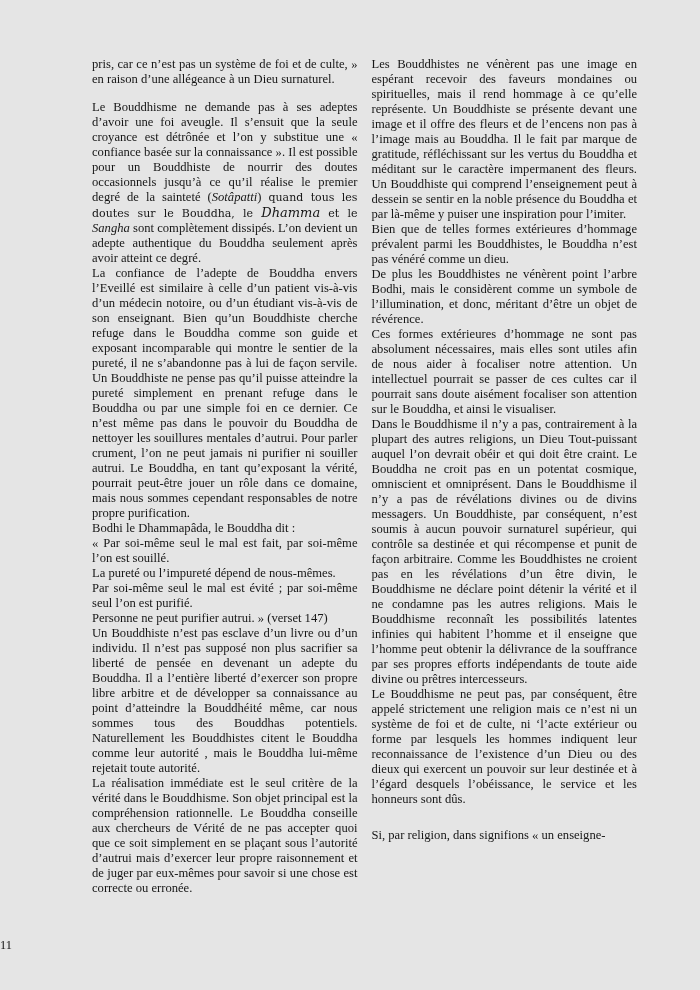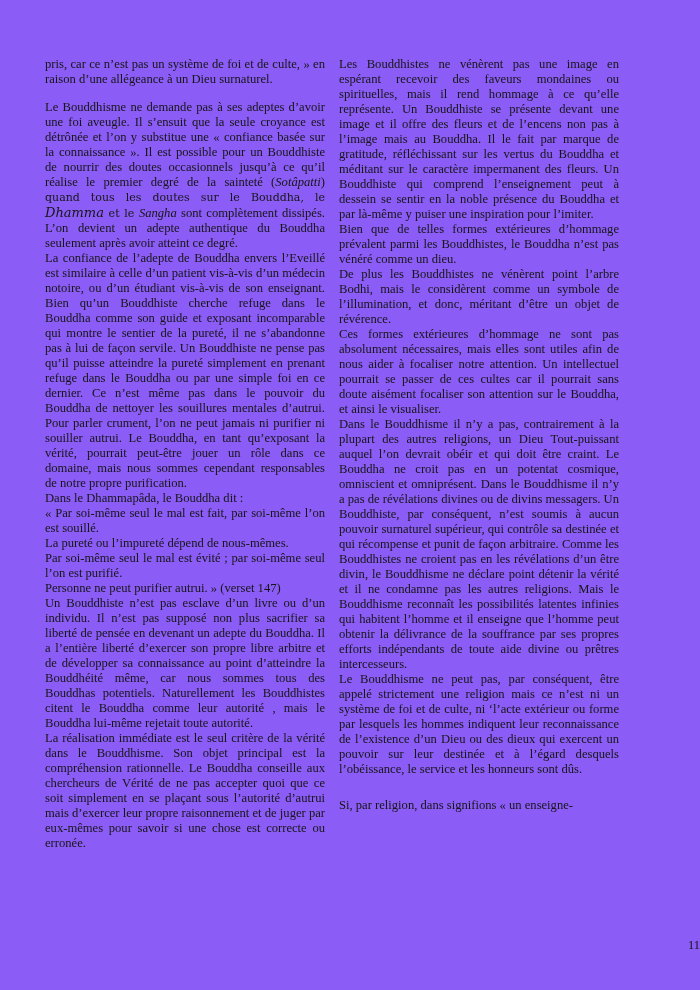--- a/index.html
+++ b/index.html
@@ -9,23 +9,23 @@
   }
   body {
     width: 700px;
     height: 990px;
     position: relative;
     overflow: hidden;
   }
   .sheet {
     position: absolute;
     inset: 0;
-    background: #8b5cf6;
+    background: #e5e5e5;
     box-sizing: border-box;
-    padding: 57px 63px 0 45px;
+    padding: 57px 63px 0 92px;
     font-family: "Liberation Serif", serif;
     color: #161616;
   }
   .text-columns {
     display: flex;
     gap: 14px;
   }
   .column {
     width: 280px;
     font-size: 12.6px;
@@ -44,36 +44,36 @@
   }
   .run-n { }
   .run-i { font-style: italic; }
   .run-alt  { font-family: "DejaVu Serif", serif; font-size: 11px; margin-top: 11px; }
   .run-alti { font-family: "DejaVu Serif", serif; font-style: italic; font-size: 13px; }
   .page-number {
     position: absolute;
     top: 938px;
     left: 0;
     right: 0;
-    text-align: right;
+    text-align: left;
     font-size: 12.4px;
     font-family: "Liberation Serif", serif;
     color: #161616;
   }
 </style>
 </head>
 <body>
 
 <div class="sheet">
   <div class="text-columns">
     <div class="column">
         <p class="para gap-after"><span class="run-n">pris, car ce n’est pas un système de foi et de culte, » en raison d’une allégeance à un Dieu surnaturel.</span></p>
         <p class="para"><span class="run-n">Le Bouddhisme ne demande pas à ses adeptes d’avoir une foi aveugle. Il s’ensuit que la seule croyance est détrônée et l’on y substitue une « confiance basée sur la connaissance ». Il est possible pour un Bouddhiste de nourrir des doutes occasionnels jusqu’à ce qu’il réalise le premier degré de la sainteté (</span><span class="run-i">Sotâpatti</span><span class="run-n">) </span><span class="run-alt">quand tous les doutes sur le Bouddha, le </span><span class="run-alti">Dhamma</span><span class="run-alt"> et le </span><span class="run-i">Sangha</span><span class="run-n"> sont complètement dissipés. L’on devient un adepte authentique du Bouddha seulement après avoir atteint ce degré.</span></p>
         <p class="para"><span class="run-n">La confiance de l’adepte de Bouddha envers l’Eveillé est similaire à celle d’un patient vis-à-vis d’un médecin notoire, ou d’un étudiant vis-à-vis de son enseignant. Bien qu’un Bouddhiste cherche refuge dans le Bouddha comme son guide et exposant incomparable qui montre le sentier de la pureté, il ne s’abandonne pas à lui de façon servile. Un Bouddhiste ne pense pas qu’il puisse atteindre la pureté simplement en prenant refuge dans le Bouddha ou par une simple foi en ce dernier. Ce n’est même pas dans le pouvoir du Bouddha de nettoyer les souillures mentales d’autrui. Pour parler crument, l’on ne peut jamais ni purifier ni souiller autrui. Le Bouddha, en tant qu’exposant la vérité, pourrait peut-être jouer un rôle dans ce domaine, mais nous sommes cependant responsables de notre propre purification.</span></p>
-        <p class="para"><span class="run-n">Dans le Dhammapâda, le Bouddha dit :</span></p>
+        <p class="para"><span class="run-n">Bodhi le Dhammapâda, le Bouddha dit :</span></p>
         <p class="para"><span class="run-n">« Par soi-même seul le mal est fait, par soi-même l’on est souillé.</span></p>
         <p class="para"><span class="run-n">La pureté ou l’impureté dépend de nous-mêmes.</span></p>
         <p class="para"><span class="run-n">Par soi-même seul le mal est évité ; par soi-même seul l’on est purifié.</span></p>
         <p class="para"><span class="run-n">Personne ne peut purifier autrui. » (verset 147)</span></p>
         <p class="para"><span class="run-n">Un Bouddhiste n’est pas esclave d’un livre ou d’un individu. Il n’est pas supposé non plus sacrifier sa liberté de pensée en devenant un adepte du Bouddha. Il a l’entière liberté d’exercer son propre libre arbitre et de développer sa connaissance au point d’atteindre la Bouddhéité même, car nous sommes tous des Bouddhas potentiels. Naturellement les Bouddhistes citent le Bouddha comme leur autorité , mais le Bouddha lui-même rejetait toute autorité.</span></p>
         <p class="para"><span class="run-n">La réalisation immédiate est le seul critère de la vérité dans le Bouddhisme. Son objet principal est la compréhension rationnelle. Le Bouddha conseille aux chercheurs de Vérité de ne pas accepter quoi que ce soit simplement en se plaçant sous l’autorité d’autrui mais d’exercer leur propre raisonnement et de juger par eux-mêmes pour savoir si une chose est correcte ou erronée.</span></p>
       </div>
     <div class="column">
         <p class="para"><span class="run-n">Les Bouddhistes ne vénèrent pas une image en espérant recevoir des faveurs mondaines ou spirituelles, mais il rend hommage à ce qu’elle représente. Un Bouddhiste se présente devant une image et il offre des fleurs et de l’encens non pas à l’image mais au Bouddha. Il le fait par marque de gratitude, réfléchissant sur les vertus du Bouddha et méditant sur le caractère impermanent des fleurs. Un Bouddhiste qui comprend l’enseignement peut à dessein se sentir en la noble présence du Bouddha et par là-même y puiser une inspiration pour l’imiter.</span></p>
         <p class="para"><span class="run-n">Bien que de telles formes extérieures d’hommage prévalent parmi les Bouddhistes, le Bouddha n’est pas vénéré comme un dieu.</span></p>

